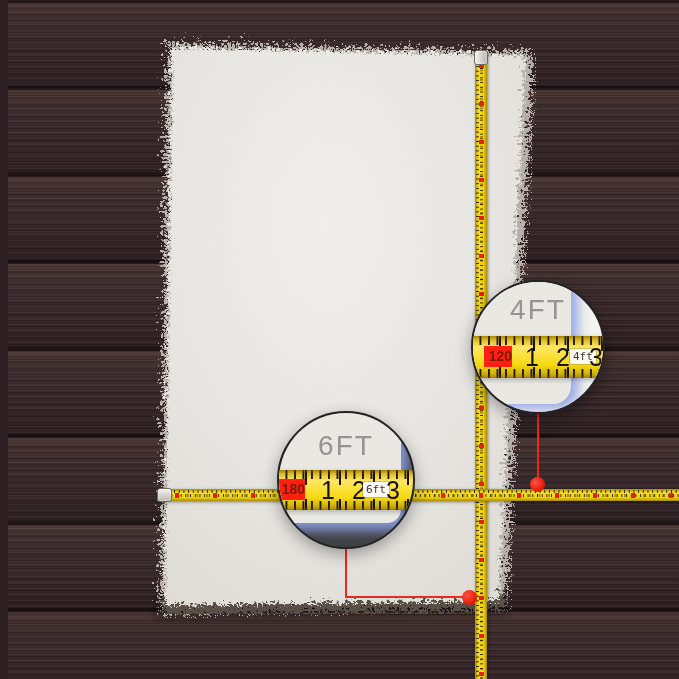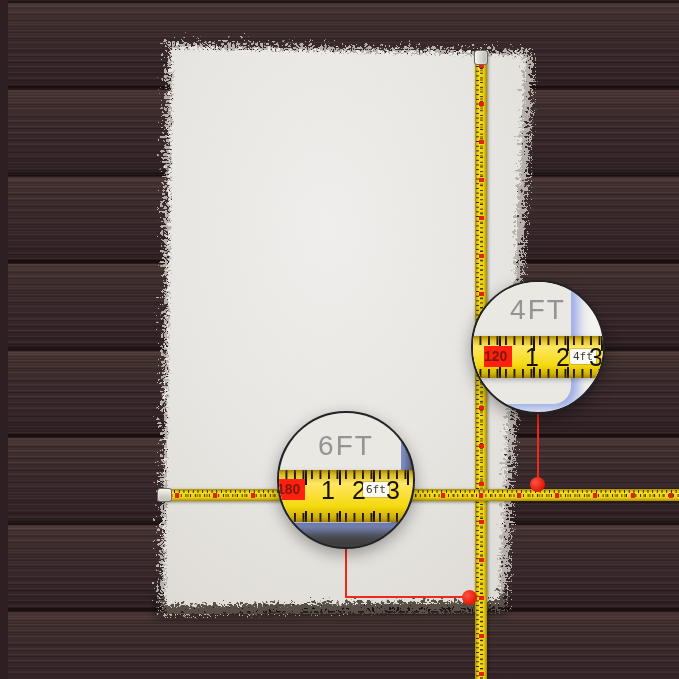--- a/index.html
+++ b/index.html
@@ -95,24 +95,24 @@
     background:
       linear-gradient(90deg,#201a00 0 2px,transparent 2px) 3px 0 / 8.5px 9px repeat-x,
       linear-gradient(90deg,#201a00 0 2px,transparent 2px) 3px bottom / 8.5px 9px repeat-x,
       linear-gradient(90deg,#181200 0 2.5px,transparent 2.5px) 31px 0 / 34px 15px repeat-x,
       linear-gradient(90deg,#181200 0 2.5px,transparent 2.5px) 31px bottom / 34px 11px repeat-x,
       linear-gradient(180deg,#c7a30a,#ffe763 26%,#f5d90f 70%,#bf9c06);
     box-shadow:inset 0 2px 3px rgba(130,95,0,.4), inset 0 -2px 3px rgba(130,95,0,.4),
                0 2px 5px rgba(0,0,0,.25);
   }
   .c4 .magtape{top:54px;}
-  .c6 .magtape{top:57px;height:52px;}
+  .c6 .magtape{top:57px;height:40px;}
 
   .badge{position:absolute;top:10px;height:21px;line-height:21px;width:28px;
-         background:#ff2012;color:#7d1a02;font-weight:bold;font-size:14px;text-align:left;}
+         background:#ff2012;color:#7d1a02;font-weight:bold;font-size:14px;text-align:right;}
   .c4 .badge{left:16px;}
   .c6 .badge{left:3px;top:9px;}
 
   .num{position:absolute;top:7px;font-size:25px;color:#17120a;}
   .c6 .num{top:6px;}
   .c4 .n1{left:57px;} .c4 .n2{left:88px;} .c4 .n3{left:121px;}
   .c6 .n1{left:47px;} .c6 .n2{left:78px;} .c6 .n3{left:112px;}
 
   .unit{position:absolute;top:13px;height:15px;line-height:15px;padding:0 3px;
         background:#fcfcf4;color:#403a30;font-family:"DejaVu Sans Mono",monospace;

